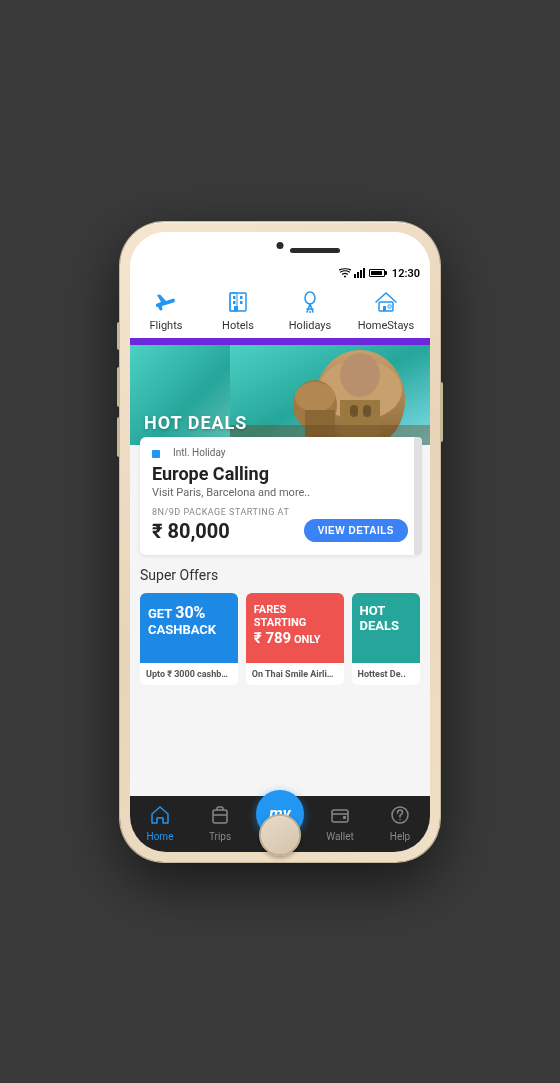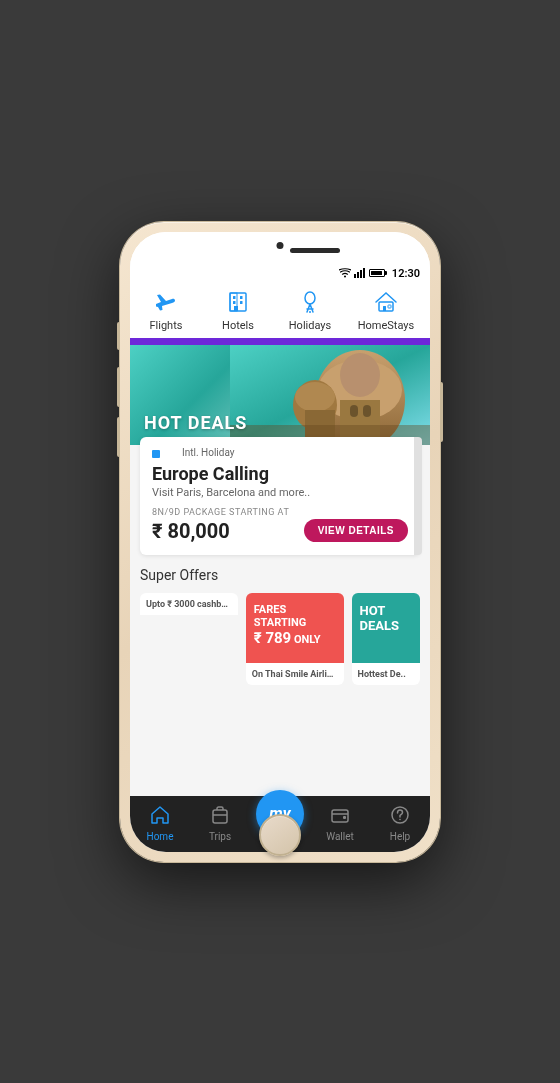--- a/index.html
+++ b/index.html
@@ -243,21 +243,21 @@
       background: #fff;
       border-radius: 6px;
       padding: 10px 12px 12px;
       box-shadow: 0 1px 4px rgba(0,0,0,0.1);
       margin-top: -8px;
       position: relative;
     }
     .deal-tag {
       display: flex;
       align-items: flex-end;
-      gap: 22px;
+      gap: 13px;
       margin-bottom: 5px;
     }
     .tag-dot {
       width: 8px;
       height: 8px;
       background: #2196F3;
       border-radius: 1px;
     }
     .tag-text {
       font-size: 10px;
@@ -284,21 +284,21 @@
       display: flex;
       align-items: center;
       justify-content: space-between;
     }
     .price-text {
       font-size: 20px;
       font-weight: 700;
       color: #222;
     }
     .view-details-btn {
-      background: #be185d;
+      background: #3b82f6;
       color: #fff;
       border: none;
       border-radius: 20px;
       padding: 6px 14px;
       font-size: 10px;
       font-weight: 600;
       letter-spacing: 0.5px;
       cursor: pointer;
     }
 
@@ -587,20 +587,25 @@
           </div>
           <div class="card-peek"></div>
         </div>
       </div>
 
       <div class="super-offers-section">
         <div class="section-title">Super Offers</div>
         <div class="offers-row">
 
           <div class="offer-card offer-blue">
+            <div class="offer-card-top">
+              <div>
+                <div class="offer-text-main">GET <span class="offer-highlight">30%</span><br>CASHBACK</div>
+              </div>
+            </div>
             <div class="offer-card-bottom">Upto ₹ 3000 cashback</div>
           </div>
 
           <div class="offer-card offer-coral">
             <div class="offer-card-top">
               <div>
                 <div class="offer-text-main" style="font-size:11px;">FARES<br>STARTING<br><span style="font-size:15px;">₹ 789</span> ONLY</div>
               </div>
             </div>
             <div class="offer-card-bottom">On Thai Smile Airlines (Per..</div>

